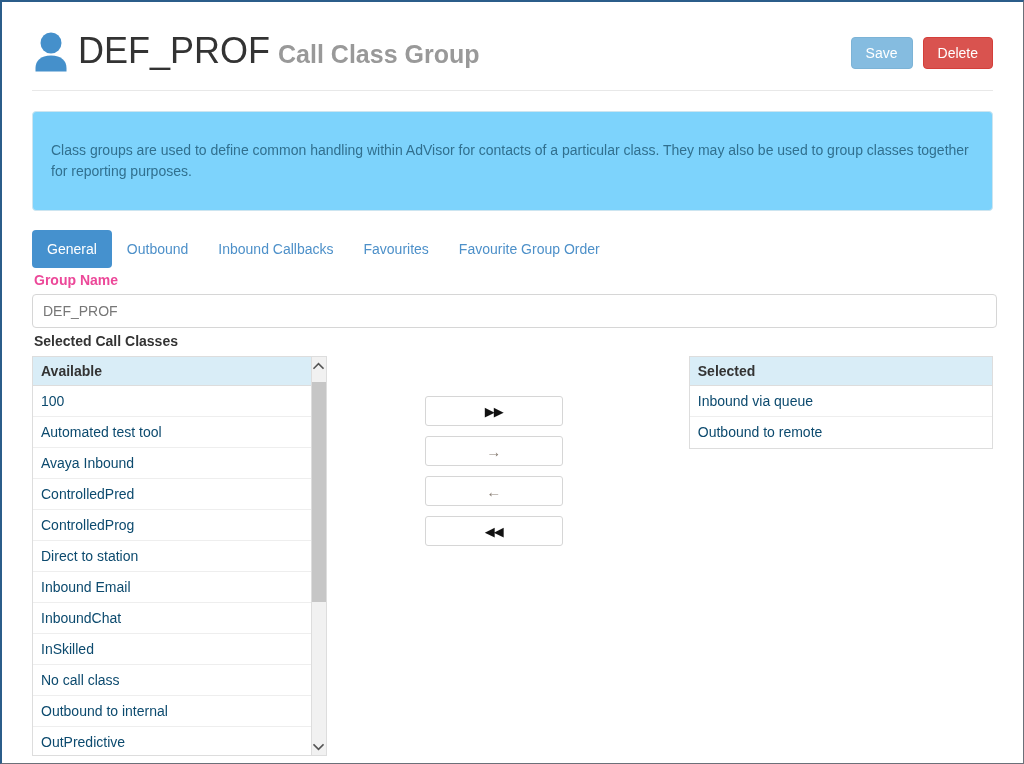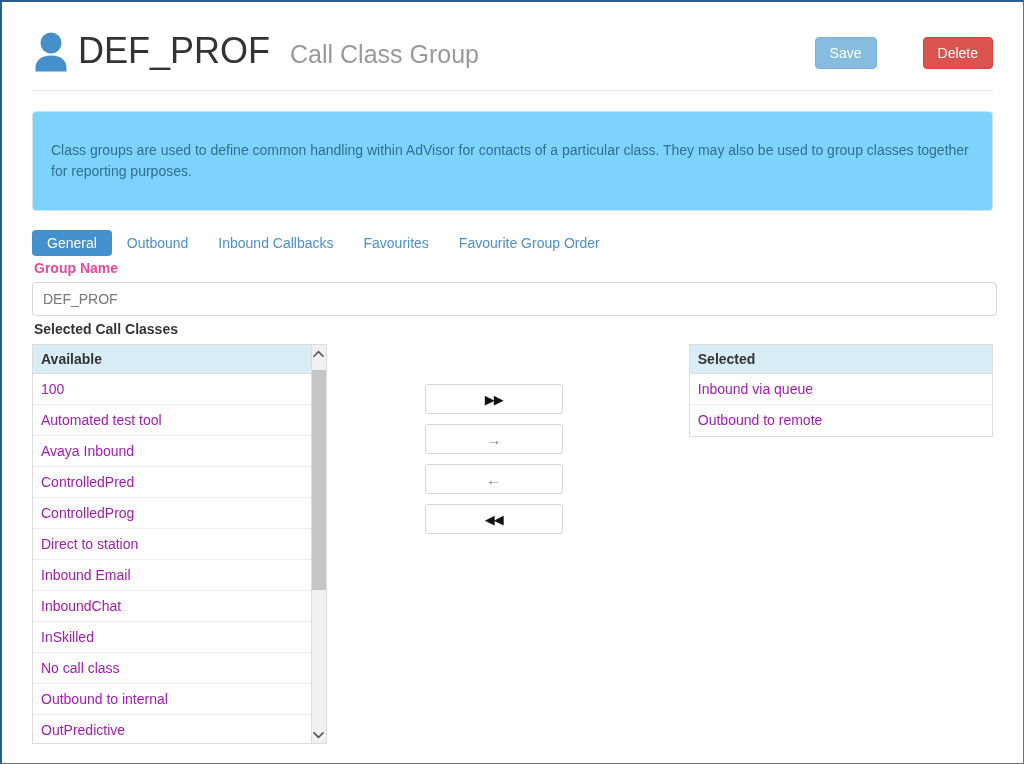--- a/index.html
+++ b/index.html
@@ -53,40 +53,39 @@
   }
   .page-title {
     font-size: 36px;
     color: #333333;
     font-weight: normal;
     letter-spacing: 0px;
   }
   .page-subtitle {
     font-size: 25px;
     color: #999999;
-    font-weight: normal;
-    margin-left: 20px;
+    font-weight: bold;
+    margin-left: 8px;
   }
   .header-actions {
     flex: 0 0 auto;
     display: flex;
     gap: 10px;
     align-self: center;
     margin-top: 4px;
   }
   .btn {
     font-family: "Liberation Sans", sans-serif;
     font-size: 14px;
     color: #ffffff;
     border: 1px solid transparent;
     border-radius: 4px;
     padding: 7px 14px;
     cursor: pointer;
     line-height: 16px;
-    margin-left: 36px;
   }
   .btn-save {
     background: #85bce0;
     border-color: #7cb3d6;
   }
   .btn-delete {
     background: #d9534f;
     border-color: #d43f3a;
   }
 
@@ -112,21 +111,21 @@
   .tabs {
     display: flex;
     align-items: stretch;
     margin: 19px 0 0 0;
     padding: 0;
     list-style: none;
   }
   .tab {
     font-size: 14px;
     color: #4d90c9;
-    padding: 4px 15px;
+    padding: 10px 15px;
     border-radius: 4px;
     cursor: pointer;
     line-height: 18px;
     white-space: nowrap;
   }
   .tab.active {
     background: #4591ce;
     color: #ffffff;
   }
 
@@ -193,21 +192,21 @@
     line-height: 16px;
   }
   .list-body {
     margin: 0;
     padding: 0;
     list-style: none;
   }
   .list-row {
     box-sizing: border-box;
     font-size: 14px;
-    color: #a21caf;
+    color: #0c4a6e;
     padding: 7px 8px;
     height: 31px;
     border-bottom: 1px solid #eeeeee;
     line-height: 17px;
     cursor: pointer;
     white-space: nowrap;
     overflow: hidden;
   }
   .panel-available .list-body {
     width: 360px;

